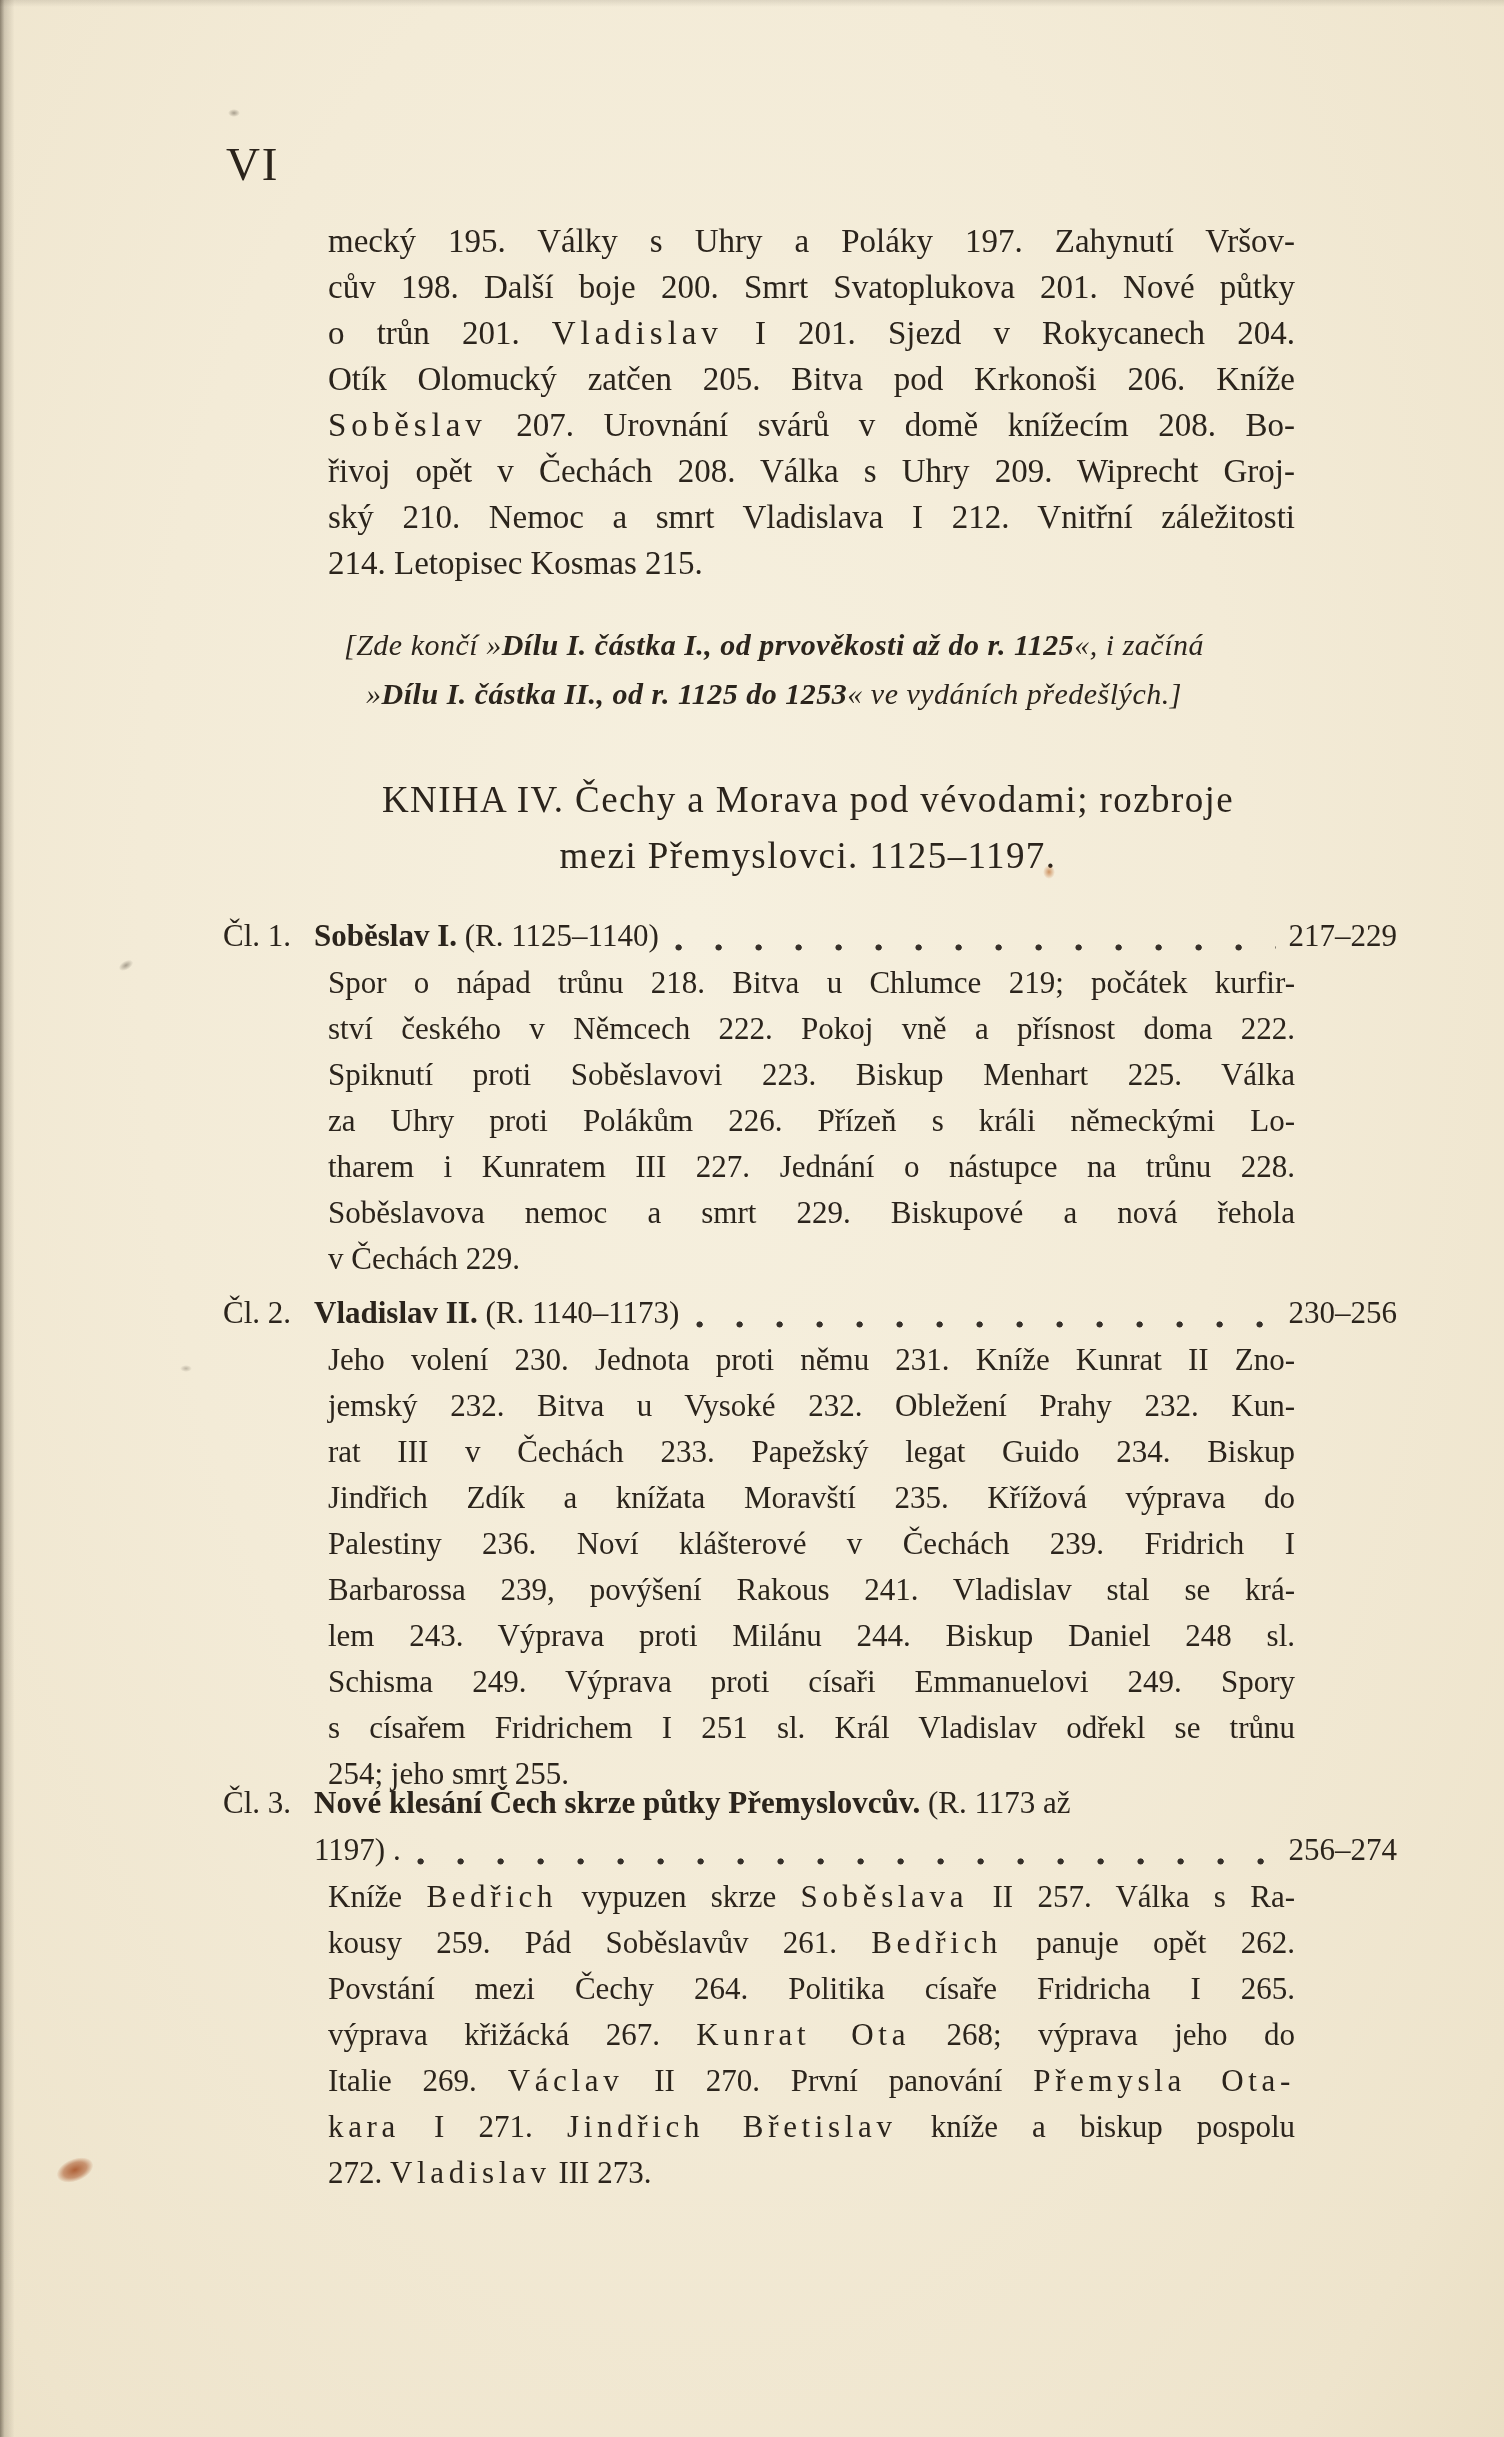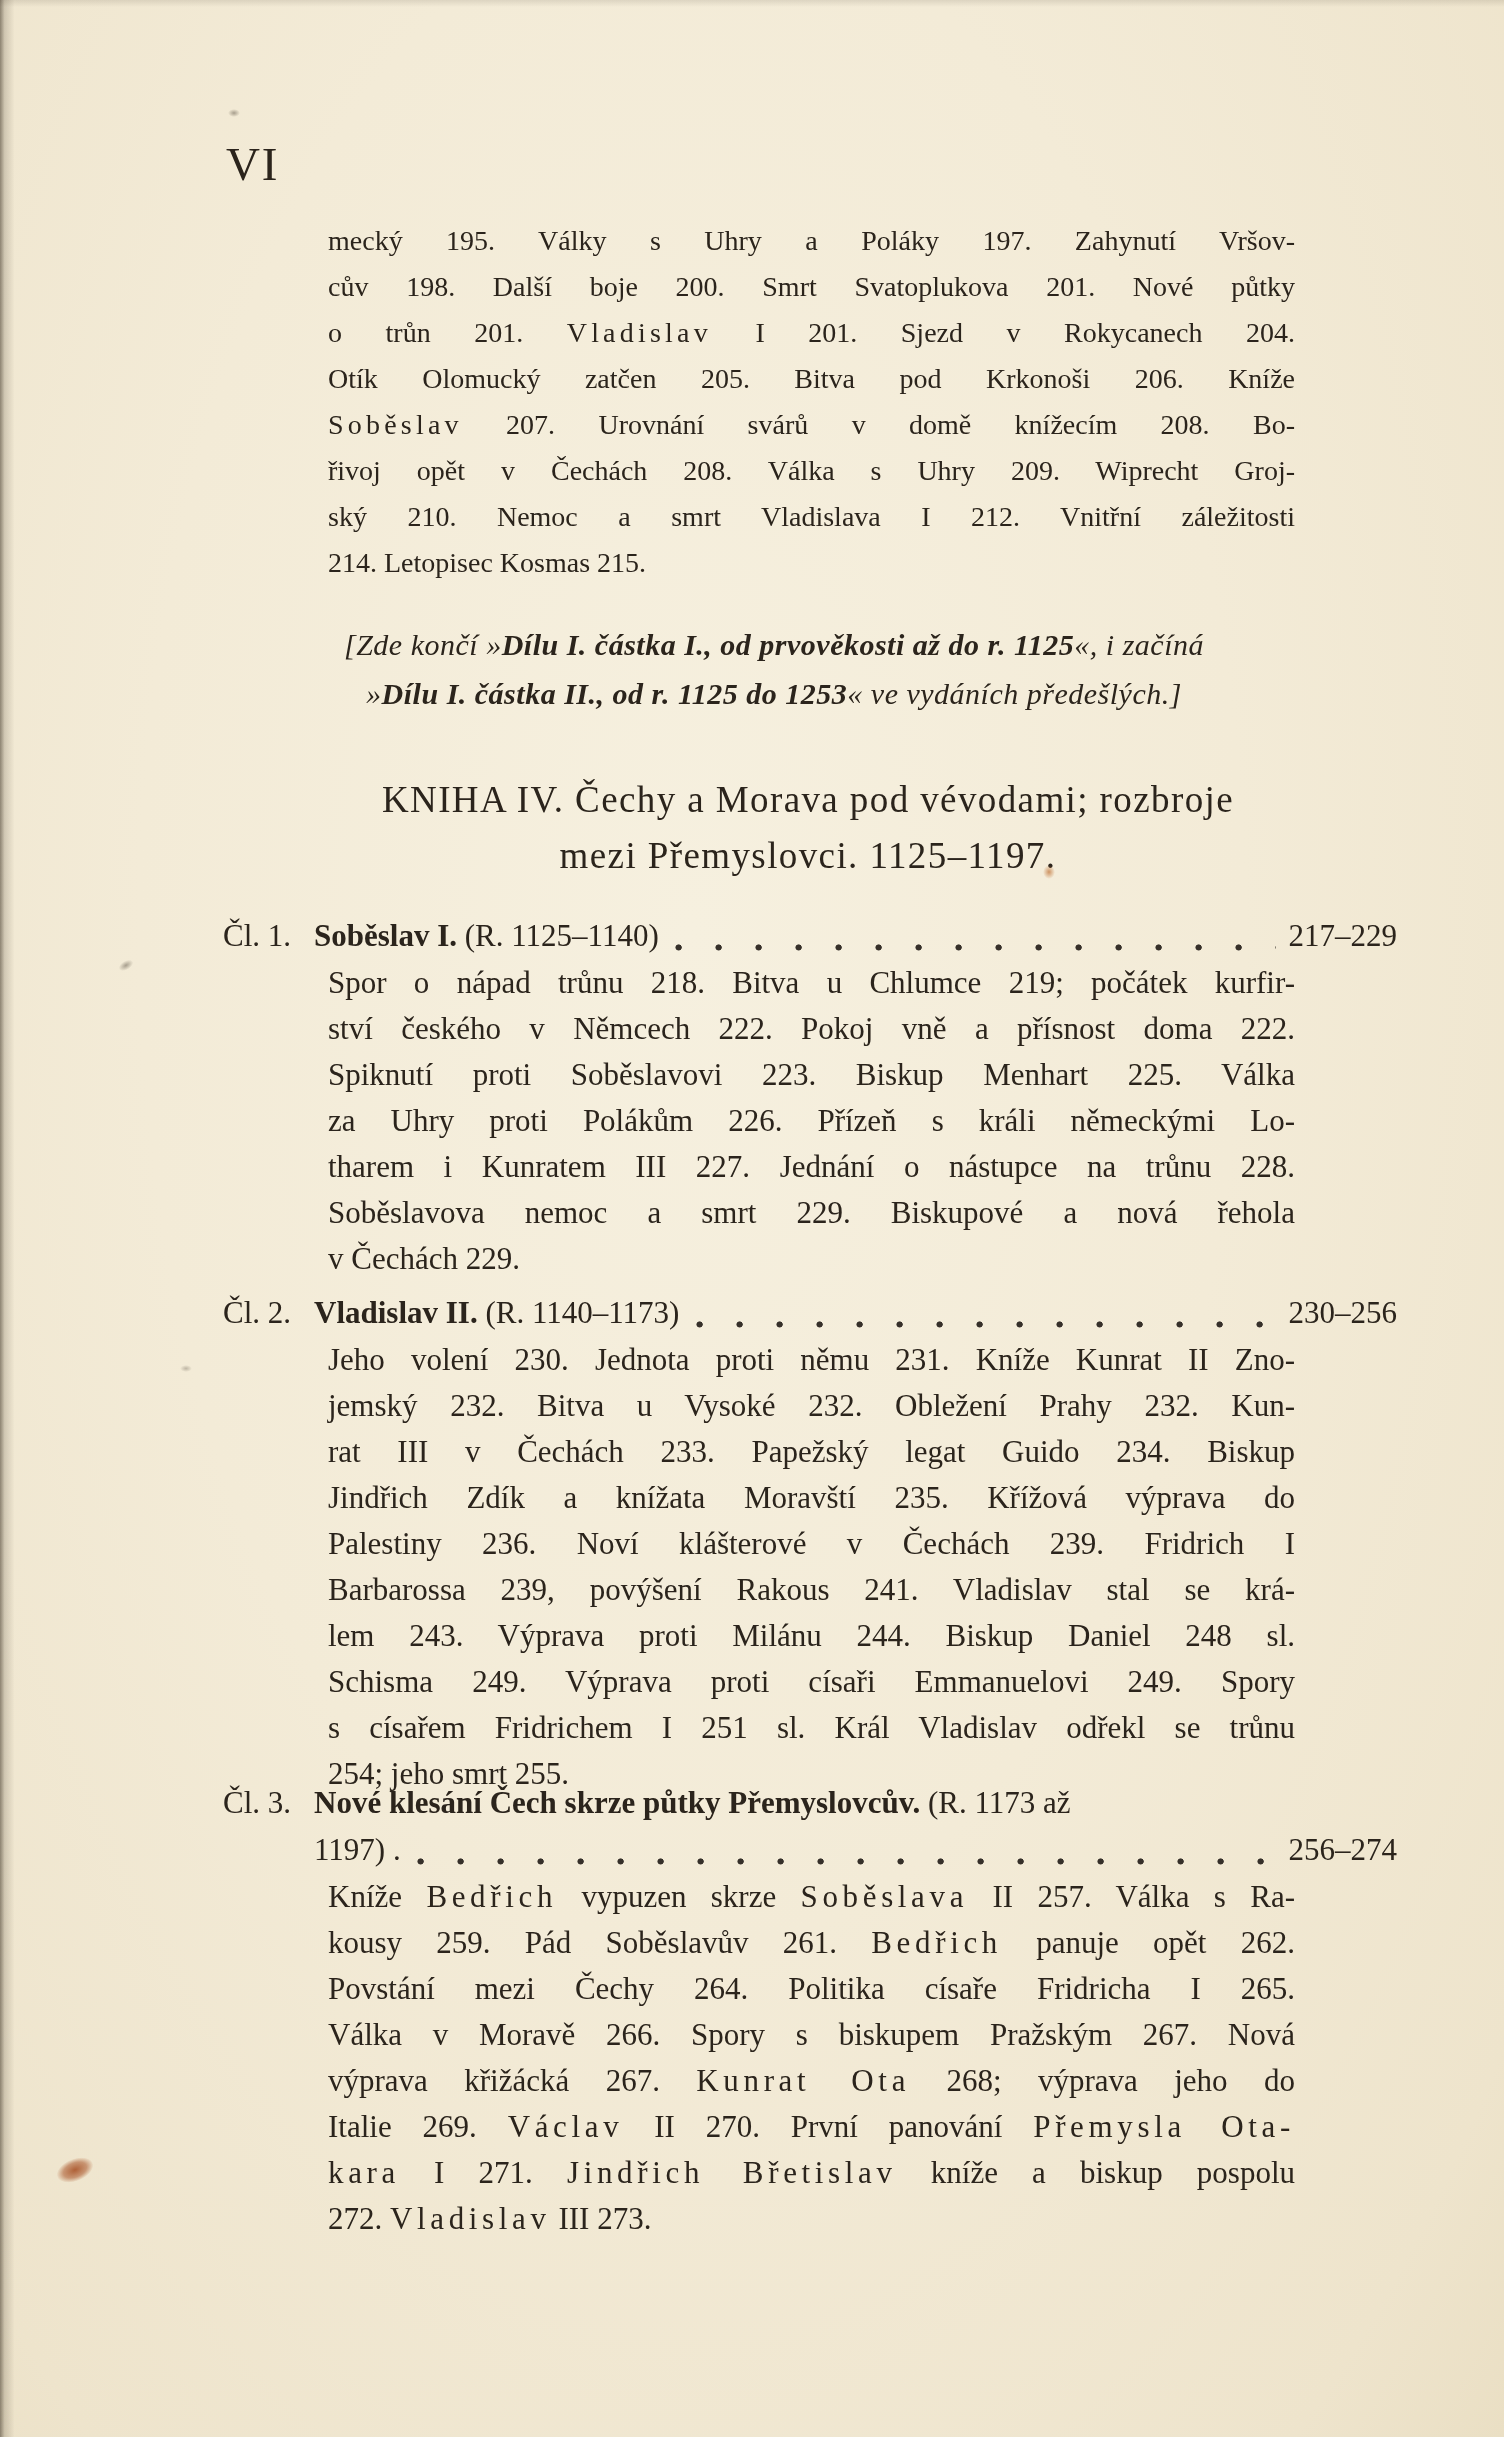--- a/index.html
+++ b/index.html
@@ -21,21 +21,21 @@
     position:absolute;left:0;top:0;right:0;height:7.3px;
     background:linear-gradient(to bottom, rgba(58,48,34,.12), rgba(58,48,34,0));
     pointer-events:none;
   }
   .page-number{
     position:absolute;left:226px;top:137px;
     font-size:47px;letter-spacing:1.8px;
   }
   .intro{
     position:absolute;left:328px;top:218px;width:967px;
-    font-size:28px;
+    font-size:33px;
   }
   .jline{
     text-align:justify;
     text-align-last:justify;
     line-height:46px;
     white-space:normal;
   }
   .jline.lastline{text-align-last:left;}
   .sp{letter-spacing:.15em;}
   .note{
@@ -179,21 +179,20 @@
         <div class="head-line">
           <span class="sec-label"></span>
           <span class="normal">1197) .</span>
           <span class="leader"></span>
           <span class="pages">256–274</span>
         </div>
         <div class="sec-body">
           <div class="jline"><span>Kníže </span><span class="sp">Bedřich</span><span> vypuzen skrze </span><span class="sp">Soběslava</span><span> II 257. Válka s Ra-</span></div>
           <div class="jline"><span>kousy 259. Pád Soběslavův 261. </span><span class="sp">Bedřich</span><span> panuje opět 262.</span></div>
           <div class="jline"><span>Povstání mezi Čechy 264. Politika císaře Fridricha I 265.</span></div>
-          <div class="jline"><span>Válka v Moravě 266. Spory s biskupem Pražským 267. Nová</span></div>
           <div class="jline"><span>výprava křižácká 267. </span><span class="sp">Kunrat Ota</span><span> 268; výprava jeho do</span></div>
           <div class="jline"><span>Italie 269. </span><span class="sp">Václav</span><span> II 270. První panování </span><span class="sp">Přemysla Ota-</span></div>
           <div class="jline"><span class="sp">kara</span><span> I 271. </span><span class="sp">Jindřich Břetislav</span><span> kníže a biskup pospolu</span></div>
           <div class="jline lastline"><span>272. </span><span class="sp">Vladislav</span><span> III 273.</span></div>
         </div>
       </section>
     </div>
 
   <div class="spot spot-rust"></div>
   <div class="spot spot-rust-small"></div>

